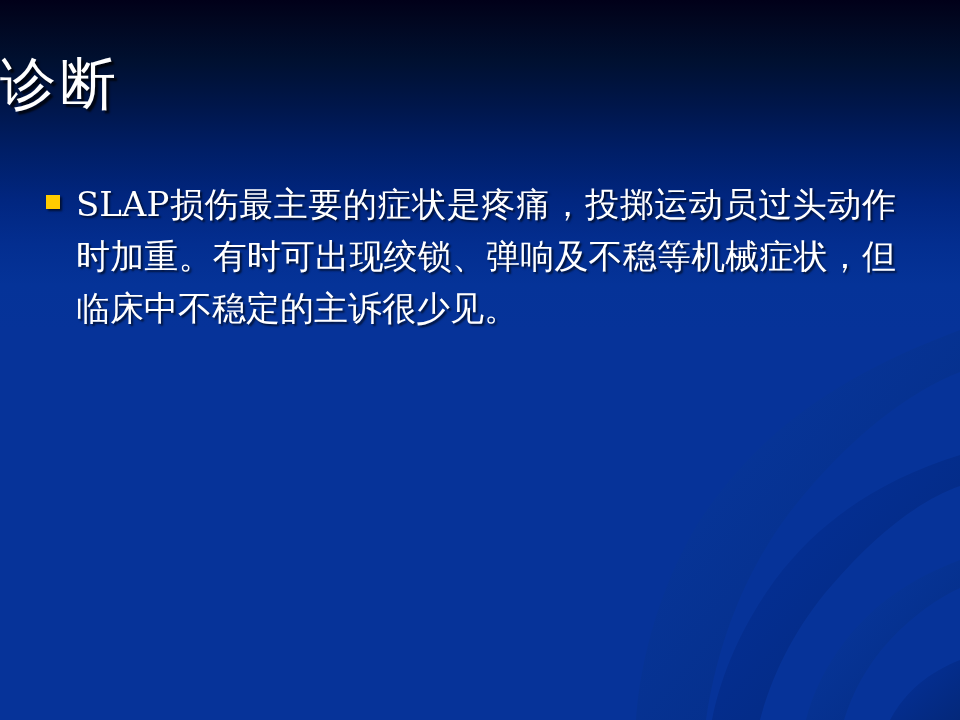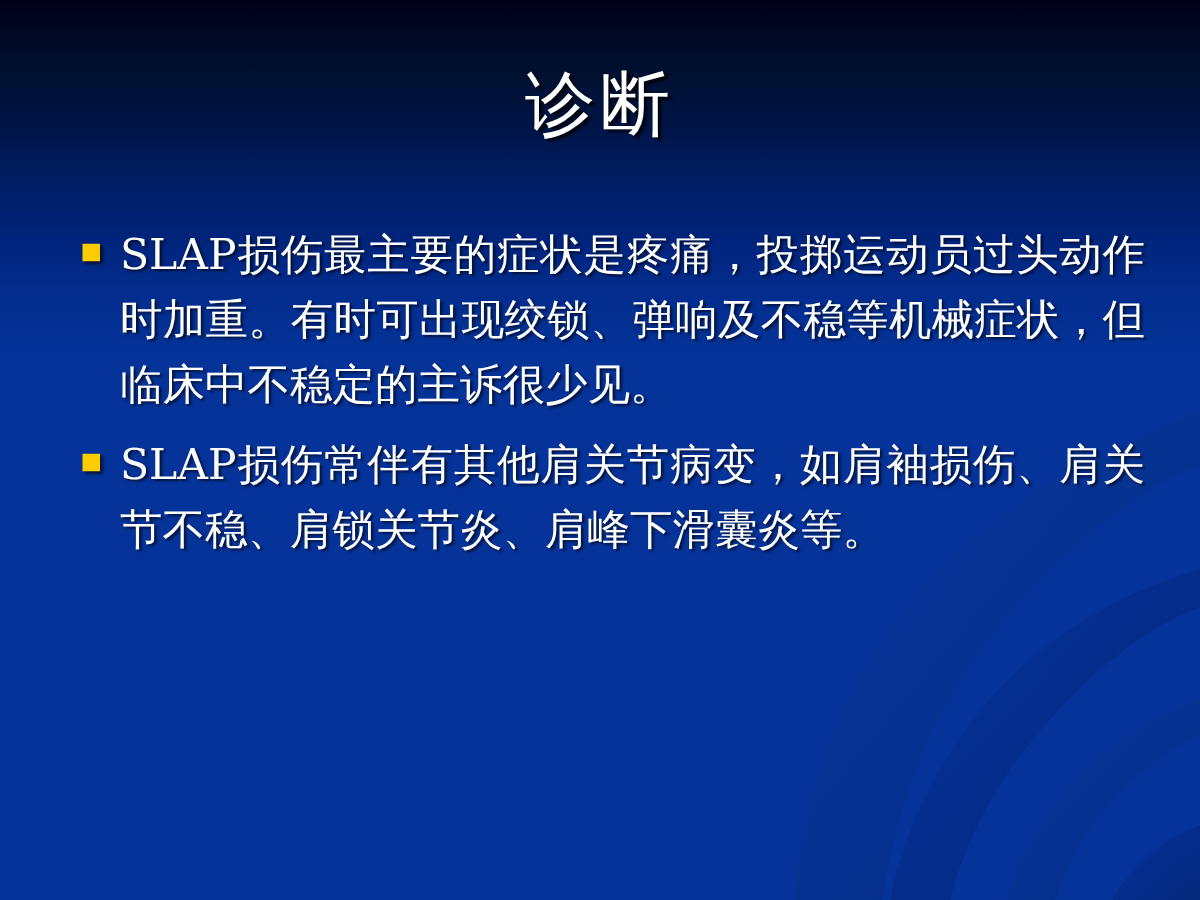--- a/index.html
+++ b/index.html
@@ -37,36 +37,35 @@
     inset: 0;
     pointer-events: none;
   }
 
   
   #title-area {
     position: absolute;
     left: 0;
     top: 52px;
     width: 960px;
-    text-align: center;
   }
   #title-text {
     display: inline-block;
     font-size: 56px;
     line-height: 64px;
     color: #ffffff;
     letter-spacing: 4px;
     text-shadow: 3px 3px 2px rgba(0,0,0,0.75);
     white-space: nowrap;
   }
 
   
   #body-area {
     position: absolute;
-    left: 60px;
+    left: 40px;
     top: 178px;
     width: 856px;
   }
   .bullet-row {
     position: relative;
     padding-left: 36px;
     margin-bottom: 12px;
   }
   .bullet-marker {
     position: absolute;
@@ -118,19 +117,15 @@
   </div>
 
   <div id="body-area">
 
     <div class="bullet-row">
       <span class="bullet-marker"></span>
       <div class="bullet-text">SLAP损伤最主要的症状是疼痛，投掷运动员过头动作时加重。有时可出现绞锁、弹响及不稳等机械症状，但临床中不稳定的主诉很少见。</div>
     </div>
 
 
-    <div class="bullet-row">
-      <span class="bullet-marker"></span>
-      <div class="bullet-text">SLAP损伤常伴有其他肩关节病变，如肩袖损伤、肩关节不稳、肩锁关节炎、肩峰下滑囊炎等。</div>
-    </div>
 
   </div>
 </div>
 
 </body></html>

